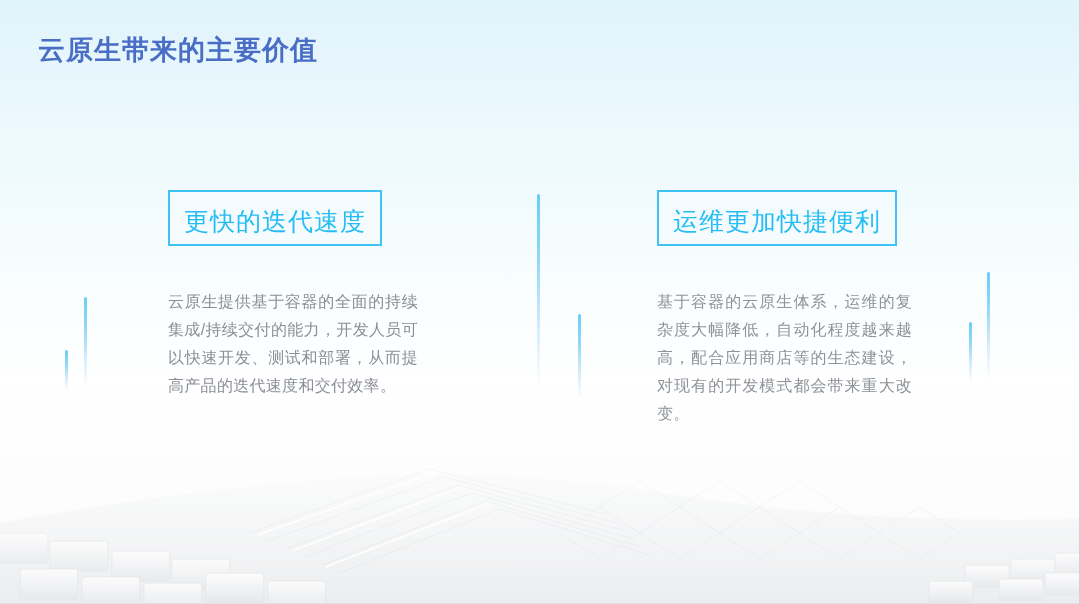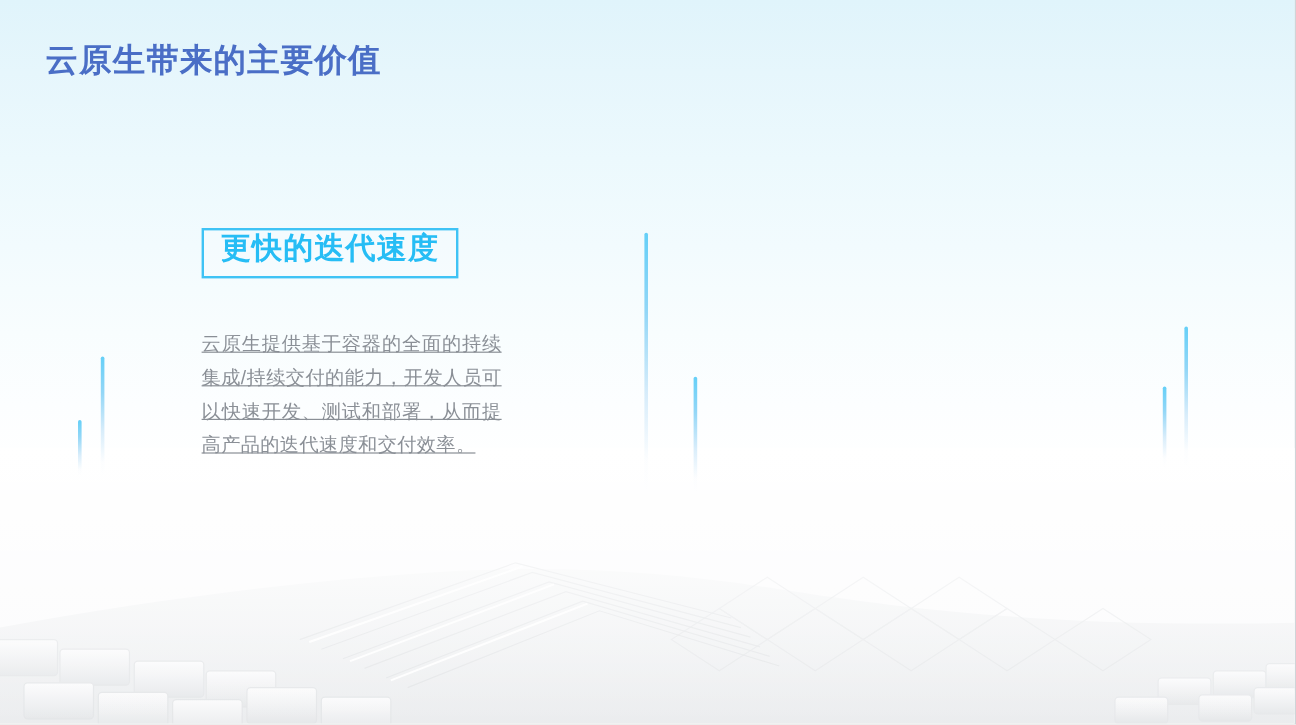--- a/index.html
+++ b/index.html
@@ -73,40 +73,38 @@
   .col {
     position: absolute;
     top: 190px;
   }
   .col-left  { left: 168px; width: 250px; }
   .col-right { left: 657px; width: 255px; }
 
   .card-head {
     display: inline-block;
     border: 2px solid #3fc3f5;
-    padding: 2px 14px 8px 14px;
+    padding: 16px 14px 8px 14px;
     background: rgba(255,255,255,0.18);
-    font-weight: bold;
   }
   .card-head-text {
     font-size: 25px;
     color: #26bdf5;
     letter-spacing: 1px;
     line-height: 1.1;
     white-space: nowrap;
   }
 
   .card-body {
     margin-top: 42px;
     font-size: 16px;
     line-height: 28px;
     color: #8a8f96;
     letter-spacing: 0.3px;
     text-align: justify;
-    text-decoration: underline;
   }
   .col-right .card-body { color: #8e9399; }
 </style>
 </head>
 <body>
 
 <div class="slide">
 
   <div class="bg-scene">
     <svg viewBox="0 0 1080 230" preserveAspectRatio="none" aria-hidden="true">
@@ -190,14 +188,20 @@
 
   <div class="title">云原生带来的主要价值</div>
 
   <div class="col col-left">
     <div class="card-head">
       <div class="card-head-text">更快的迭代速度</div>
     </div>
     <div class="card-body">云原生提供基于容器的全面的持续集成/持续交付的能力，开发人员可以快速开发、测试和部署，从而提高产品的迭代速度和交付效率。</div>
   </div>
 
+  <div class="col col-right">
+    <div class="card-head">
+      <div class="card-head-text">运维更加快捷便利</div>
+    </div>
+    <div class="card-body">基于容器的云原生体系，运维的复杂度大幅降低，自动化程度越来越高，配合应用商店等的生态建设，对现有的开发模式都会带来重大改变。</div>
+  </div>
 
 </div>
 
 </body></html>

